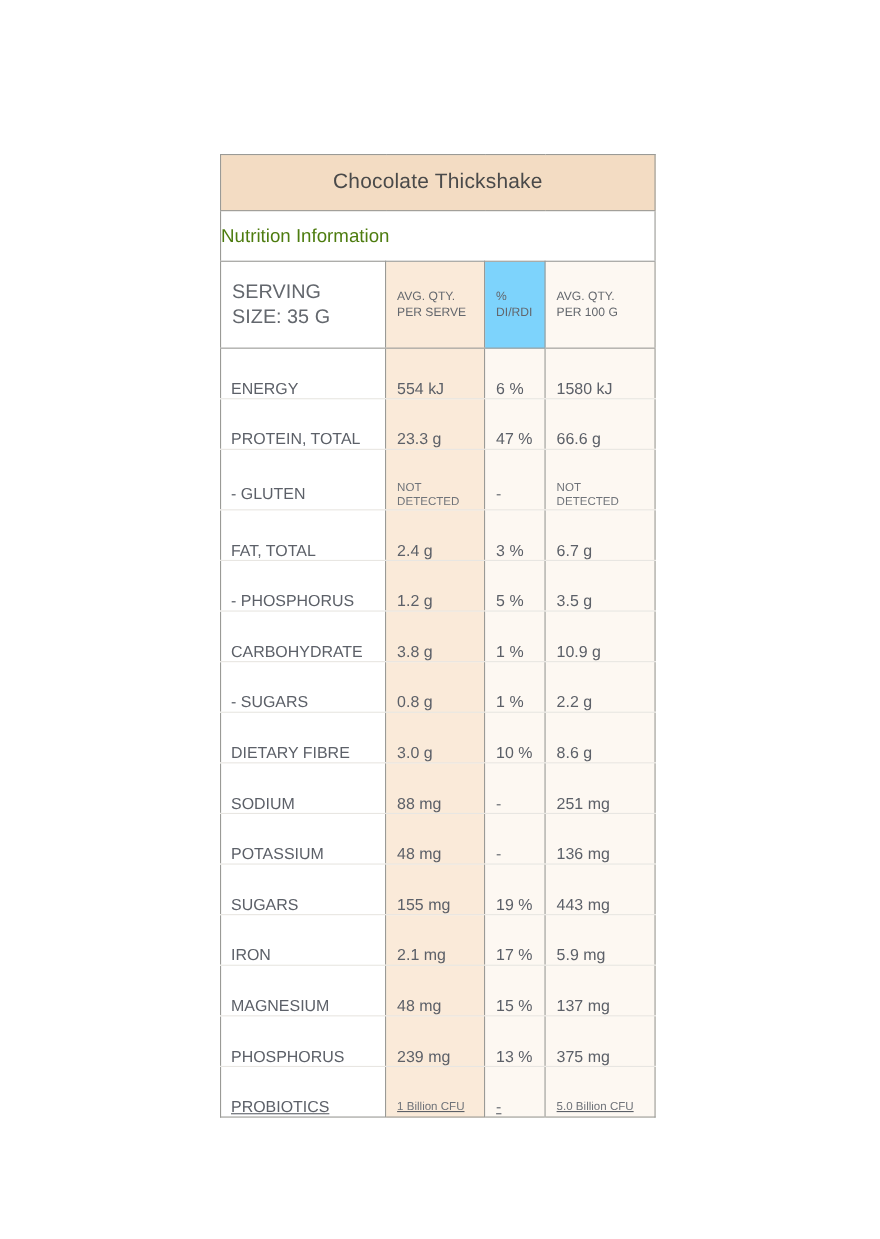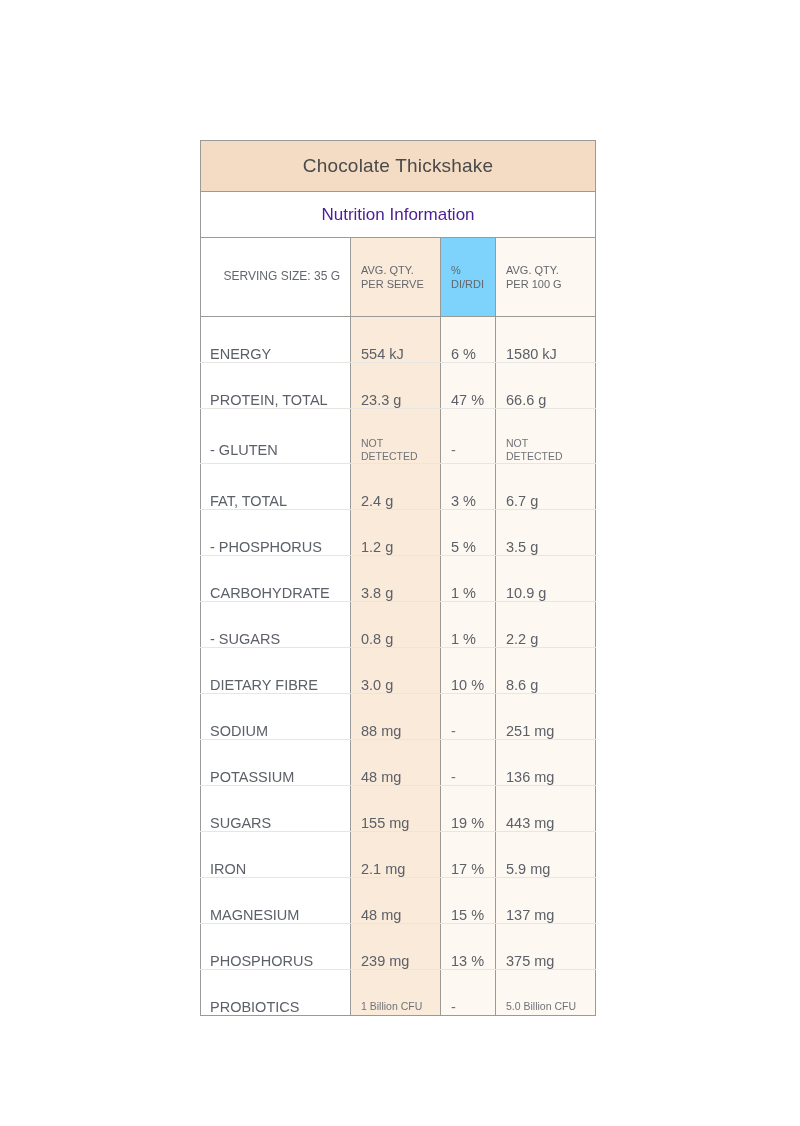--- a/index.html
+++ b/index.html
@@ -42,41 +42,40 @@
     font-size: 19px;
     color: #4a4a4a;
     letter-spacing: 0.2px;
     border-bottom: 1px solid #9a9a96;
   }
 
   
   .subtitle-cell {
     background: #ffffff;
     height: 45px;
-    text-align: center;
     font-size: 17px;
-    color: #4c1d95;
+    color: #4d7c0f;
     border-bottom: 1px solid #9a9a96;
   }
 
   
   .colhead {
     height: 78px;
     font-size: 11px;
     color: #63676d;
     line-height: 1.3;
     border-bottom: 1px solid #9a9a96;
   }
   .colhead .hd-inner {
     padding: 0 10px;
   }
   .colhead.c-name {
-    font-size: 12px;
+    font-size: 18px;
     background: #ffffff;
-    text-align: right;
+    text-align: left;
   }
   .colhead.c-serve {
     background: #faead9;
     text-align: left;
   }
   .colhead.c-di {
     background: #7dd3fc;
     text-align: left;
   }
   .colhead.c-hundred {
@@ -86,20 +85,21 @@
 
   
   tr.data-row td {
     height: 45px;
     border-bottom: 1px solid #e8e6e2;
     font-size: 14.5px;
     color: #5c6068;
   }
   tr.data-row:last-child td {
     border-bottom: none;
+    text-decoration: underline;
   }
 
   td.c-name {
     background: #ffffff;
     text-align: left;
   }
   td.c-serve {
     background: #faead9;
     text-align: left;
   }

